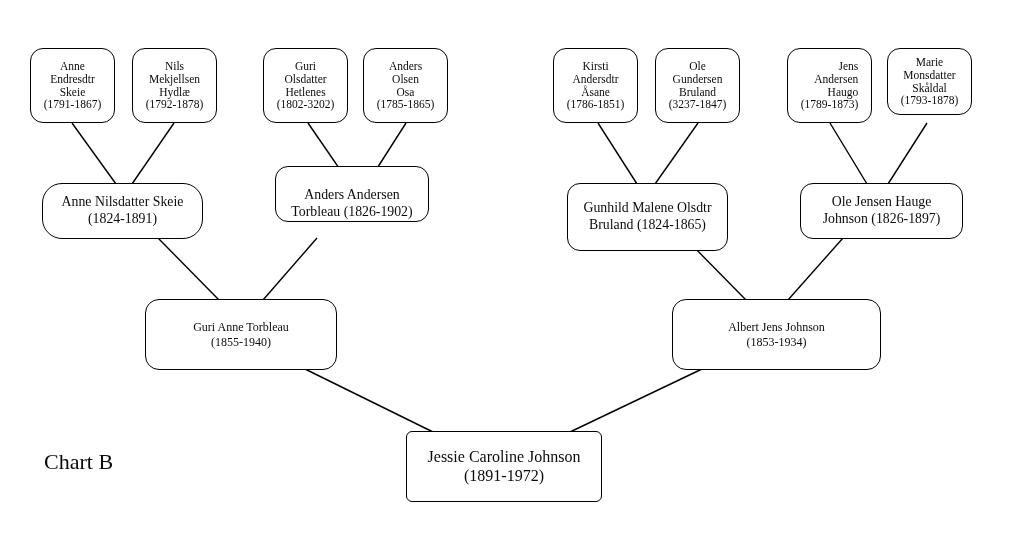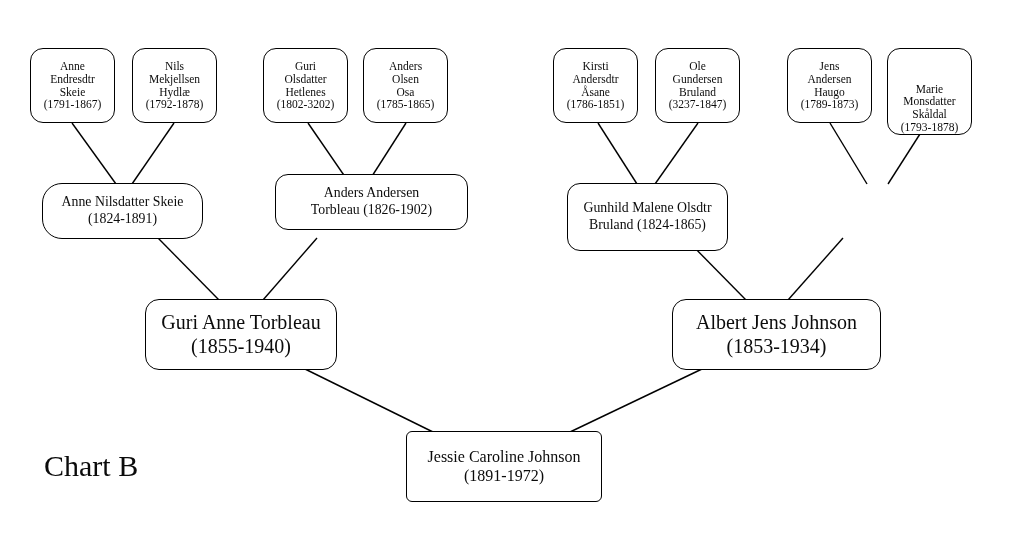--- a/index.html
+++ b/index.html
@@ -25,27 +25,27 @@
     border-radius: 13px;
     background: #ffffff;
     display: flex;
     align-items: center;
     justify-content: center;
     text-align: center;
   }
   .node-text { display: block; white-space: pre-line; padding: 0 2px; }
   .g1 { font-size: 11.5px; line-height: 1.12; }
   .g2 { font-size: 13.8px; line-height: 1.22; }
-  .g3 { font-size: 20px;  line-height: 1.18; border-radius: 14px; }
+  .g3 { font-size: 12px;  line-height: 1.18; border-radius: 14px; }
   .g4 { font-size: 16px;  line-height: 1.18; border-radius: 6px; }
   .chart-label {
     position: absolute;
     left: 44px;
     top: 449px;
-    font-size: 30px;
+    font-size: 22px;
     color: #0b0b0b;
   }
 </style>
 </head>
 <body>
 
 <div class="canvas">
 
   <svg class="connectors" viewBox="0 0 1024 533" aria-hidden="true">
 
@@ -96,44 +96,48 @@
 Andersdtr
 Åsane
 (1786-1851)</span>
   </div>
   <div class="node g1" style="left:655px; top:48px; width:85px; height:75px;">
     <span class="node-text">Ole
 Gundersen
 Bruland
 (3237-1847)</span>
   </div>
-  <div class="node g1" style="left:787px; top:48px; width:85px; height:75px;">
+  <div class="node g1" style="left:787px; top:48px; width:85px; height:75px;text-align:right;">
     <span class="node-text">Jens
 Andersen
 Haugo
 (1789-1873)</span>
   </div>
-  <div class="node g1" style="left:887px; top:48px; width:85px; height:87px;align-items:flex-end;">
+  <div class="node g1" style="left:887px; top:48px; width:85px; height:67px;">
     <span class="node-text">Marie
 Monsdatter
 Skåldal
 (1793-1878)</span>
   </div>
 
   <div class="node g2" style="left:42px;  top:183px; width:161px; height:56px;border-radius:20px;">
     <span class="node-text">Anne Nilsdatter Skeie
 (1824-1891)</span>
   </div>
-  <div class="node g2" style="left:275px; top:174px; width:193px; height:56px;">
+  <div class="node g2" style="left:275px; top:166px; width:154px; height:56px;align-items:flex-end;">
     <span class="node-text">Anders Andersen
 Torbleau (1826-1902)</span>
   </div>
   <div class="node g2" style="left:567px; top:183px; width:161px; height:68px;">
     <span class="node-text">Gunhild Malene Olsdtr
 Bruland (1824-1865)</span>
+  </div>
+  <div class="node g2" style="left:800px; top:183px; width:163px; height:56px;">
+    <span class="node-text">Ole Jensen Hauge
+Johnson (1826-1897)</span>
   </div>
 
   <div class="node g3" style="left:145px; top:299px; width:192px; height:71px;">
     <span class="node-text">Guri Anne Torbleau
 (1855-1940)</span>
   </div>
   <div class="node g3" style="left:672px; top:299px; width:209px; height:71px;">
     <span class="node-text">Albert Jens Johnson
 (1853-1934)</span>
   </div>

